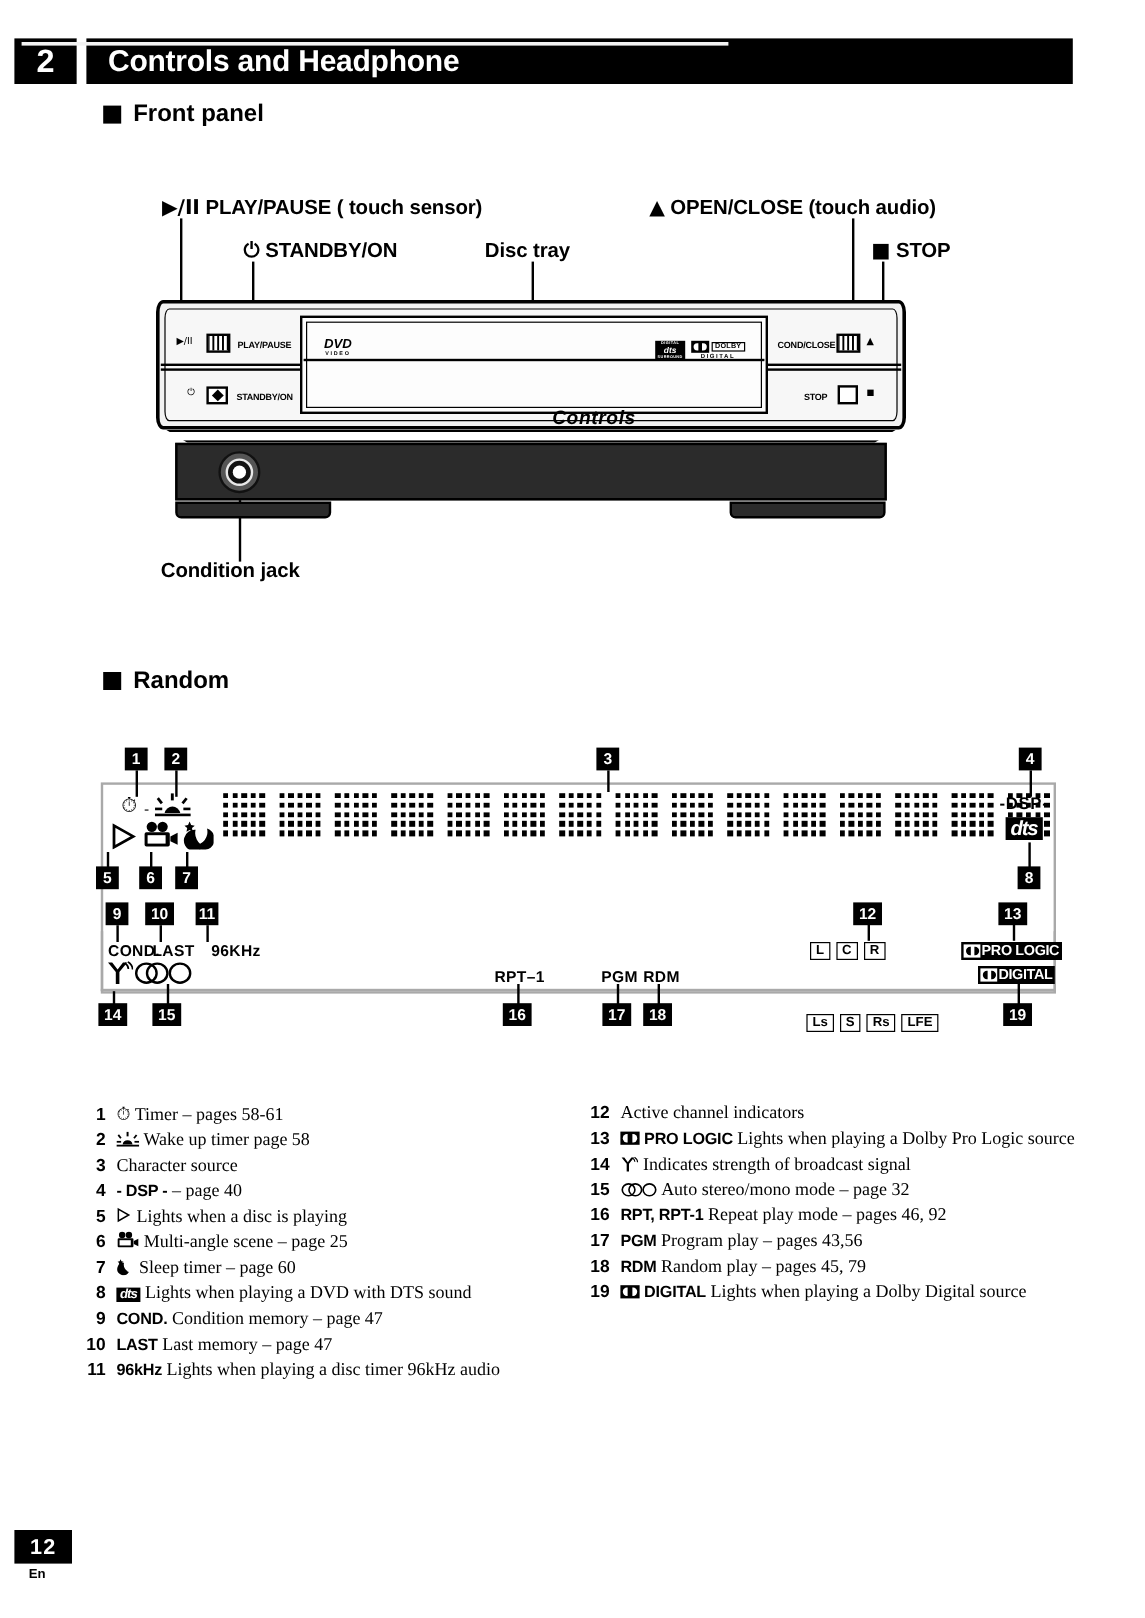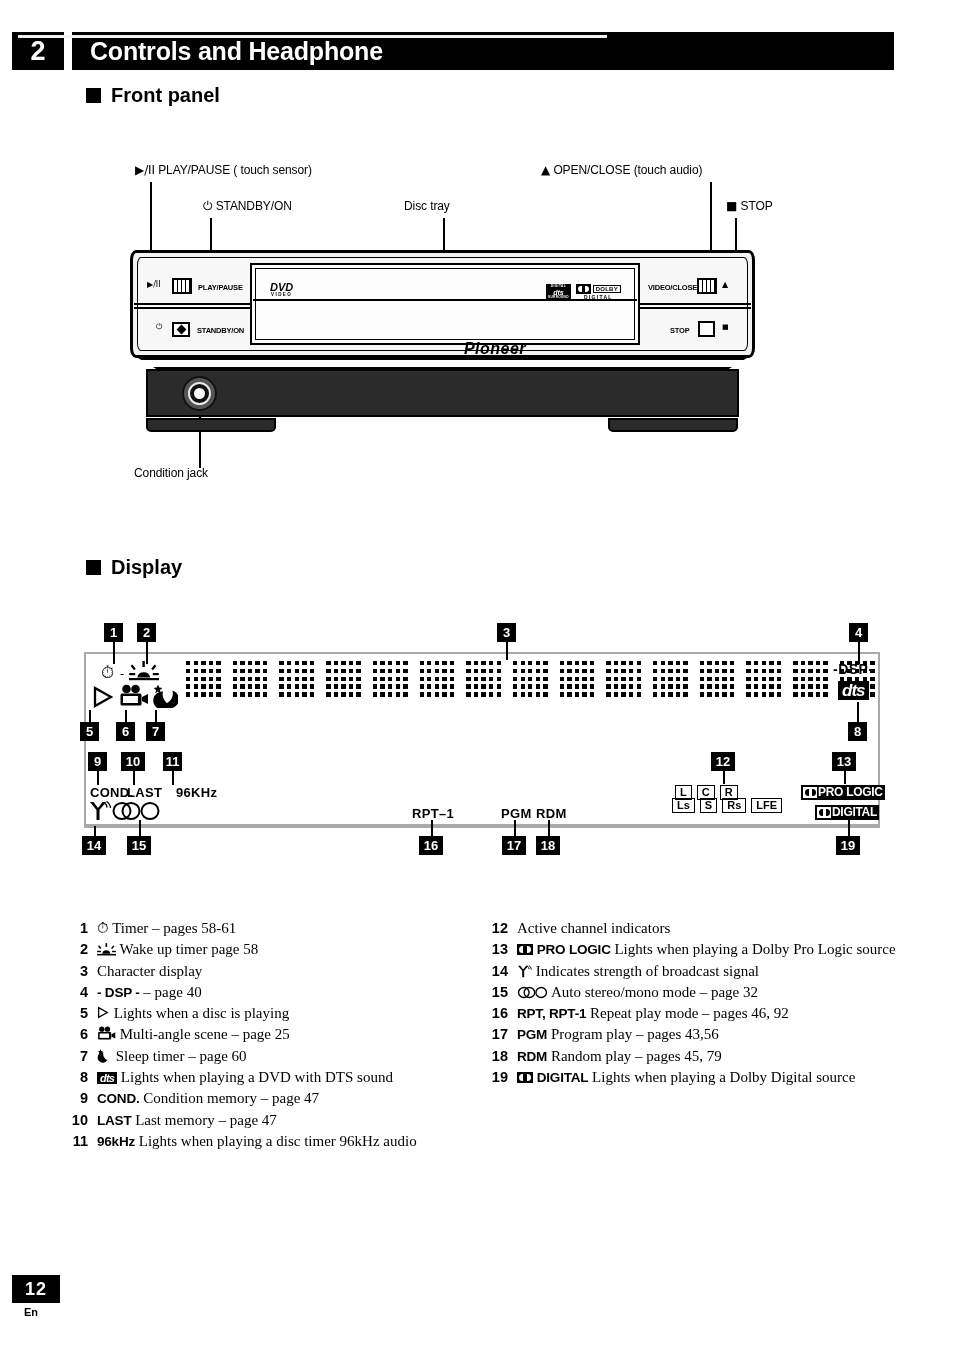--- a/index.html
+++ b/index.html
@@ -42,21 +42,21 @@
   .section-head {
     position: absolute;
     display: flex; align-items: center; gap: 10px;
     font-size: 20px; font-weight: bold;
   }
   .sq { width: 15px; height: 15px; background:#000; display:inline-block; }
 
   
   .callout-label {
     position: absolute;
-    font-size: 12px; font-weight: normal;
+    font-size: 17px; font-weight: bold;
     white-space: nowrap;
     letter-spacing: -0.1px;
   }
   .glyph { font-family: "DejaVu Sans", sans-serif; }
 
   .leader { position: absolute; background: #000; width: 1.6px; }
   .dev-body {
     position: absolute;
     left: 130px; top: 250px; width: 625px; height: 108px;
     background: #f2f2f2;
@@ -334,48 +334,48 @@
 <div class="mini-glyph" style="left:147px; top:280px;">▶/II</div>
 <div class="btn-ribbed" style="left:172px; top:278px;"></div>
 <div class="panel-text" style="left:198px; top:283px;">PLAY/PAUSE</div>
 
 <div class="mini-glyph" style="left:156px; top:322px;">⏻</div>
 <div class="btn-standby" style="left:172px; top:322px;">
   <span class="dot"></span>
 </div>
 <div class="panel-text" style="left:197px; top:326px;">STANDBY/ON</div>
 
-<div class="panel-text" style="left:648px; top:283px;">VIDEO/CLOSE</div>
+<div class="panel-text" style="left:648px; top:283px;">COND/CLOSE</div>
 <div class="btn-ribbed" style="left:697px; top:278px;"></div>
 <div class="mini-glyph" style="left:722px; top:280px;">▲</div>
 
 <div class="panel-text" style="left:670px; top:326px;">STOP</div>
 <div class="btn-square" style="left:698px; top:321px;"></div>
 <div class="mini-glyph" style="left:722px; top:323px; font-size:7px;">■</div>
 
 <div class="brand">
-  <span>Pioneer</span>
+  <span>Controls</span>
 </div>
 
 <div class="plinth-wrap">
   <div class="plinth-top"></div>
   <div class="plinth-black"></div>
 </div>
 <div class="plinth-stripe"></div>
 <div class="jack-outer"></div>
 <div class="jack-mid"></div>
 <div class="jack-inner"></div>
 <div class="foot" style="left:146px; top:418px; width:130px;"></div>
 <div class="foot" style="left:608px; top:418px; width:130px;"></div>
 
 <div class="callout-label" style="left:134px; top:466px;">Condition jack</div>
 
 <div class="section-head" style="left:86px; top:556px;">
   <span class="sq"></span>
-  <span>Display</span>
+  <span>Random</span>
 </div>
 
 <div class="disp-frame"></div>
 
 <div class="num-box" style="left:104px; top:623px;">1</div>
 <div class="tick" style="left:113px; top:642px; height:22px;"></div>
 
 <div class="num-box" style="left:137px; top:623px;">2</div>
 <div class="tick" style="left:146px; top:642px; height:22px;"></div>
 
@@ -1035,21 +1035,21 @@
 <div class="tick" style="left:514px; top:820px; height:18px;"></div>
 <div class="num-box wide" style="left:502px; top:836px;">17</div>
 <div class="tick" style="left:548px; top:820px; height:18px;"></div>
 <div class="num-box wide" style="left:536px; top:836px;">18</div>
 
 <div class="chan-row" style="left:675px; top:785px;">
   <span class="boxed">L</span>
   <span class="boxed">C</span>
   <span class="boxed">R</span>
 </div>
-<div class="chan-row" style="left:672px; top:798px;">
+<div class="chan-row" style="left:672px; top:845px;">
   <span class="boxed">Ls</span>
   <span class="boxed">S</span>
   <span class="boxed">Rs</span>
   <span class="boxed">LFE</span>
 </div>
 
 <div class="tick" style="left:723px; top:766px; height:18px;"></div>
 <div class="num-box wide" style="left:711px; top:752px;">12</div>
 
 <div class="inv-badge" style="position:absolute; left:801px; top:785px;">
@@ -1080,21 +1080,21 @@
             <rect x="3" y="3.6" width="2.4" height="5.5" transform="rotate(-38 4.1 6.3)"></rect>
             <rect x="23.7" y="3.6" width="2.4" height="5.5" transform="rotate(38 24.8 6.3)"></rect>
             <rect x="0.2" y="12" width="6" height="2.3"></rect>
             <rect x="23.8" y="12" width="6" height="2.3"></rect>
             <path d="M8.2 16.6 A6.6 6.6 0 0 1 21.2 16.6 Z"></path>
           </g>
         </svg> <span>Wake up timer  page 58</span></span>
     </div>
     <div class="leg-item">
       <span class="leg-num">3</span>
-      <span class="leg-txt"><span>Character display</span></span>
+      <span class="leg-txt"><span>Character source</span></span>
     </div>
     <div class="leg-item">
       <span class="leg-num">4</span>
       <span class="leg-txt"> <b>- DSP -</b><span> – page 40</span></span>
     </div>
     <div class="leg-item">
       <span class="leg-num">5</span>
       <span class="leg-txt"><svg width="13" height="13" viewBox="0 0 24 22" style="vertical-align:-1px;">
           <path d="M3 2 L19 11 L3 20 Z" fill="none" stroke="#000" stroke-width="2.3"></path>
         </svg> <span>Lights when a disc is playing</span></span>

